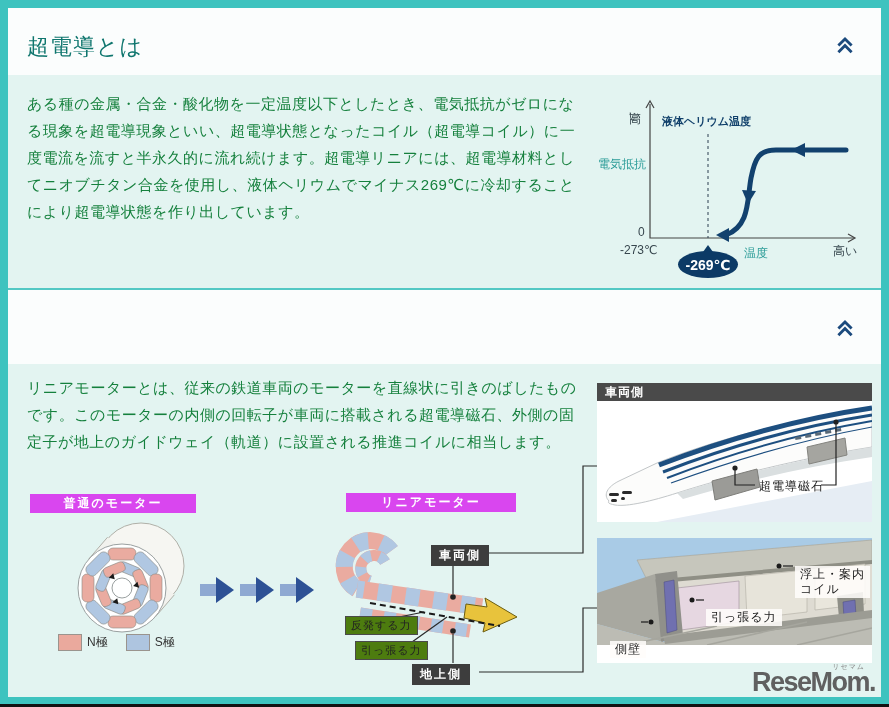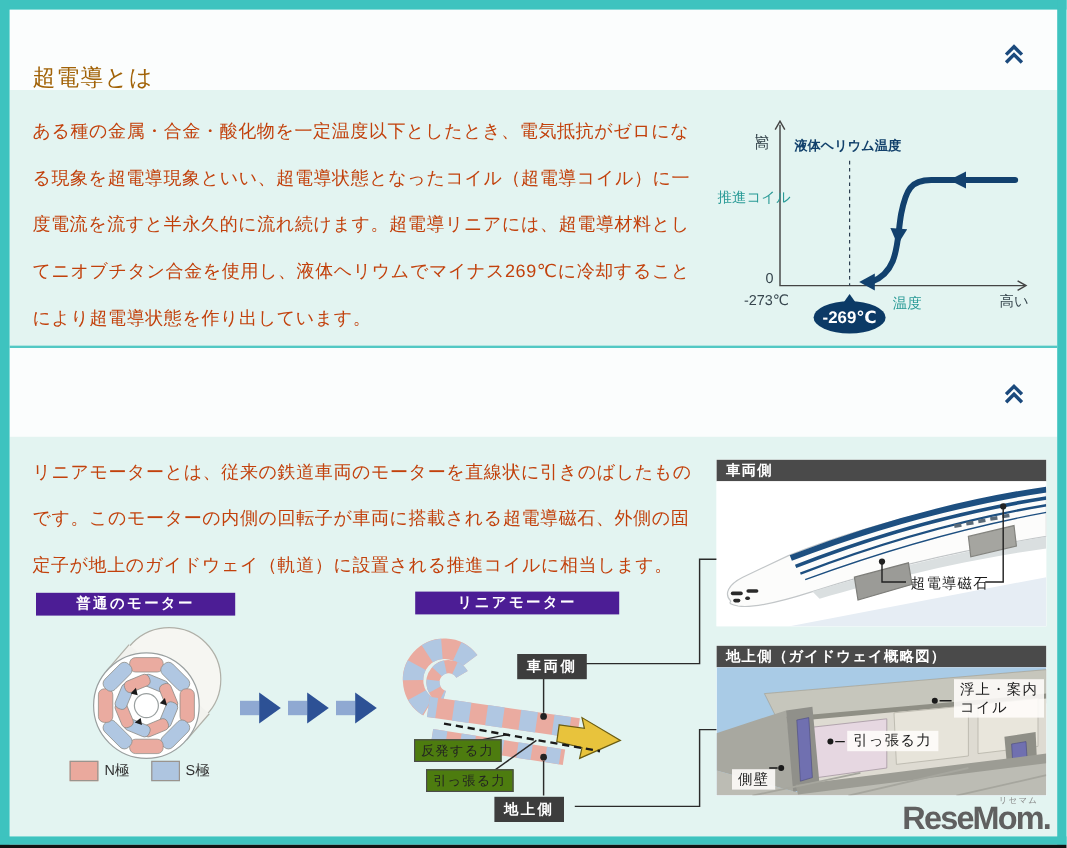--- a/index.html
+++ b/index.html
@@ -3,35 +3,35 @@
 <meta charset="utf-8">
 <style>
   html,body{margin:0;padding:0;background:#fff;}
   #app{position:relative;width:889px;height:707px;overflow:hidden;
        font-family:"Liberation Sans","DejaVu Sans",sans-serif;background:#fff;}
   .abs{position:absolute;}
   
   .b-teal{background:#3ec3bf;}
   .sec-header{background:#fbfdfd;}
   .sec-content{background:#e3f4f1;}
-  .sec-title{font-size:19px;color:#a16207;letter-spacing:1px;margin-top:20px;}
-  .para{font-size:15px;line-height:39px;color:#c2410c;letter-spacing:.5px;}
+  .sec-title{font-size:22px;color:#0f766e;letter-spacing:1px;}
+  .para{font-size:15px;line-height:27px;color:#15803d;letter-spacing:.5px;}
   .chev{width:22px;height:22px;cursor:pointer;}
   
   .glab{font-size:12px;color:#37464e;white-space:nowrap;}
   .glab-teal{font-size:12px;color:#2a9b97;white-space:nowrap;}
   .glab-navy{font-size:11px;font-weight:bold;color:#11406b;white-space:nowrap;}
   .vert{writing-mode:vertical-rl;text-orientation:upright;letter-spacing:2px;}
   .badge{width:60px;height:27px;background:#0c3a66;border-radius:50%;
          color:#fff;font-weight:bold;font-size:14px;display:flex;
          align-items:center;justify-content:center;letter-spacing:0;}
   .badge-tri{width:0;height:0;border-left:5px solid transparent;
              border-right:5px solid transparent;border-bottom:7px solid #0c3a66;}
   
-  .navybox{background:#4c1d95;color:#fff;font-size:12px;font-weight:bold;
+  .navybox{background:#d946ef;color:#fff;font-size:12px;font-weight:bold;
            display:flex;align-items:center;justify-content:center;letter-spacing:2px;}
   .darkbox{background:#3d3d3d;color:#fff;font-size:12px;font-weight:bold;
            padding:2px 8px;letter-spacing:2px;white-space:nowrap;}
   .whitebox{background:#4d7c0f;border:1px solid #4a4a4a;color:#222;font-size:11px;
             padding:1px 5px;letter-spacing:1px;white-space:nowrap;}
   .legend-row{display:flex;align-items:center;font-size:12px;color:#333;text-align:center;}
   .swatch{width:22px;height:15px;border:1px solid #9a948e;margin-right:5px;}
   
   .imgblock{background:#fff;overflow:hidden;}
   .imgblock .hdr{height:18px;background:#4a4a4a;color:#fff;font-size:12px;
@@ -75,21 +75,21 @@
       <path d="M50,20 L54,13 L58,20" fill="none" stroke="#444" stroke-width="1.2"></path>
       <path d="M252,146 L259,150 L252,154" fill="none" stroke="#444" stroke-width="1.2"></path>
       <path d="M112,46 V150" fill="none" stroke="#2c3e50" stroke-width="1" stroke-dasharray="3 3"></path>
       <path d="M250,62 H180 C163,62 159,70 155,90 C151,112 154,138 130,147" fill="none" stroke="#12416e" stroke-width="5" stroke-linecap="round"></path>
       <polygon points="195,62 209,55 209,69" fill="#12416e"></polygon>
       <polygon points="152,116 146,102 160,103" fill="#12416e"></polygon>
       <polygon points="120,147 133,140 133,154" fill="#12416e"></polygon>
     </svg>
     <div class="abs glab vert" style="left:30px;top:14px;">高い</div>
     <div class="abs glab-navy" style="left:66px;top:26px;">液体ヘリウム温度</div>
-    <div class="abs glab-teal" style="left:2px;top:68px;">推進コイル</div>
+    <div class="abs glab-teal" style="left:2px;top:68px;">電気抵抗</div>
     <div class="abs glab" style="left:42px;top:137px;">0</div>
     <div class="abs glab" style="left:24px;top:155px;">-273℃</div>
     <div class="abs badge-tri" style="left:107px;top:157px;"></div>
     <div class="abs badge" style="left:82px;top:163px;">-269℃</div>
     <div class="abs glab-teal" style="left:148px;top:157px;">温度</div>
     <div class="abs glab" style="left:237px;top:155px;">高い</div>
   </div>
 
   <svg class="abs chev" style="left:834px;top:317px;" viewBox="0 0 20 20">
     <path d="M4,10.5 L10,4.5 L16,10.5" fill="none" stroke="#1b4a7d" stroke-width="2.6"></path>
@@ -201,21 +201,20 @@
         <path d="M138,67 L138,84 L158,84"></path>
         <path d="M239,21 L239,84 L224,84"></path>
       </g>
       <circle cx="138" cy="67" r="2.6" fill="#222"></circle>
       <circle cx="239" cy="21" r="2.6" fill="#222"></circle>
     </svg>
     <div class="photolab" style="left:162px;top:95px;">超電導磁石</div>
   </div>
 
   <div class="abs imgblock" style="left:597px;top:538px;width:275px;height:125px;">
-    <div class="hdr">地上側（ガイドウェイ概略図）</div>
     <svg width="275" height="107" viewBox="0 0 275 107">
       <rect x="0" y="0" width="275" height="107" fill="#a9cbe6"></rect>
       <polygon points="40,22 275,2 275,10 46,30" fill="#d4d4ca"></polygon>
       <polygon points="40,22 275,2 275,26 52,46" fill="#c6c6bc" stroke="#9a9a90" stroke-width="0.5"></polygon>
       <polygon points="52,42 275,22 275,30 54,50" fill="#8f8f85"></polygon>
       <polygon points="52,46 275,26 275,78 68,98" fill="#dedbd2"></polygon>
       <polygon points="148,38 210,32 210,74 150,81" fill="#e7e4da" stroke="#b8b5aa" stroke-width="0.7"></polygon>
       <polygon points="218,31 268,26 268,66 218,72" fill="#e9e6dc" stroke="#b8b5aa" stroke-width="0.7"></polygon>
       <polygon points="80,50 142,43 142,84 84,92" fill="#e6d7e1" stroke="#a89aa4" stroke-width="0.7"></polygon>
       <polygon points="0,55 58,36 66,104 0,86" fill="#a8a8a0"></polygon>

